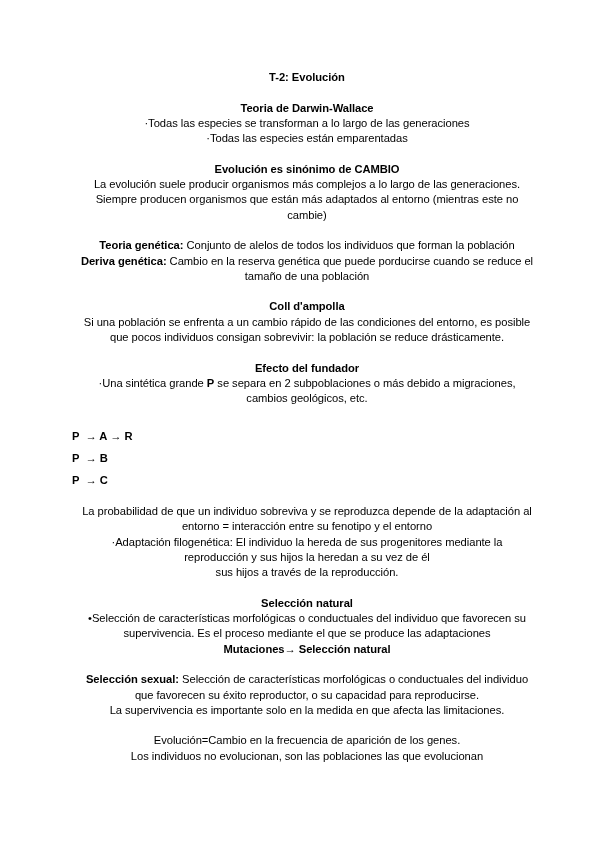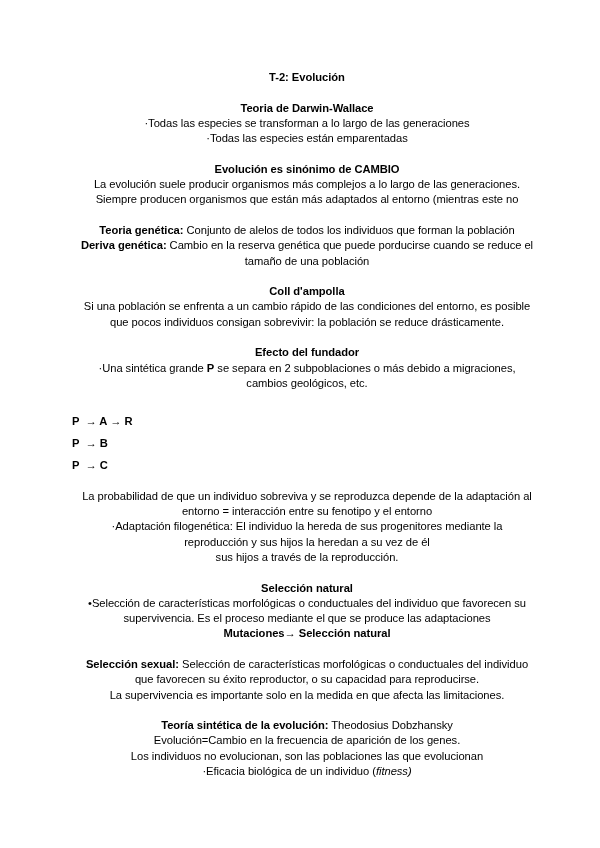--- a/index.html
+++ b/index.html
@@ -20,20 +20,21 @@
   <div class="gap"></div>
 
   <div class="line b">Teoria de Darwin-Wallace</div>
   <div class="line">·Todas las especies se transforman a lo largo de las generaciones</div>
   <div class="line">·Todas las especies están emparentadas</div>
   <div class="gap"></div>
 
   <div class="line b">Evolución es sinónimo de CAMBIO</div>
   <div class="line">La evolución suele producir organismos más complejos a lo largo de las generaciones.</div>
   <div class="line">Siempre producen organismos que están más adaptados al entorno (mientras este no</div>
+  <div class="line">cambie)</div>
   <div class="gap"></div>
 
   <div class="line"><span class="b">Teoria genética:</span><span> Conjunto de alelos de todos los individuos que forman la población</span></div>
   <div class="line"><span class="b">Deriva genética:</span><span> Cambio en la reserva genética que puede porducirse cuando se reduce el</span></div>
   <div class="line">tamaño de una población</div>
   <div class="gap"></div>
 
   <div class="line b">Coll d'ampolla</div>
   <div class="line">Si una población se enfrenta a un cambio rápido de las condiciones del entorno, es posible</div>
   <div class="line">que pocos individuos consigan sobrevivir: la población se reduce drásticamente.</div>
@@ -60,17 +61,15 @@
   <div class="line">•Selección de características morfológicas o conductuales del individuo que favorecen su</div>
   <div class="line">supervivencia. Es el proceso mediante el que se produce las adaptaciones</div>
   <div class="line b">Mutaciones→ Selección natural</div>
   <div class="gap"></div>
 
   <div class="line"><span class="b">Selección sexual:</span><span> Selección de características morfológicas o conductuales del individuo</span></div>
   <div class="line">que favorecen su éxito reproductor, o su capacidad para reproducirse.</div>
   <div class="line">La supervivencia es importante solo en la medida en que afecta las limitaciones.</div>
   <div class="gap"></div>
 
-  <div class="line"><span class="b">Teoría sintética de la evolución:</span><span> Theodosius Dobzhansky</span></div>
   <div class="line">Evolución=Cambio en la frecuencia de aparición de los genes.</div>
   <div class="line">Los individuos no evolucionan, son las poblaciones las que evolucionan</div>
-  <div class="line"><span>·Eficacia biológica de un individuo (</span><span class="i">fitness)</span></div>
 </div>
 
 </body></html>

